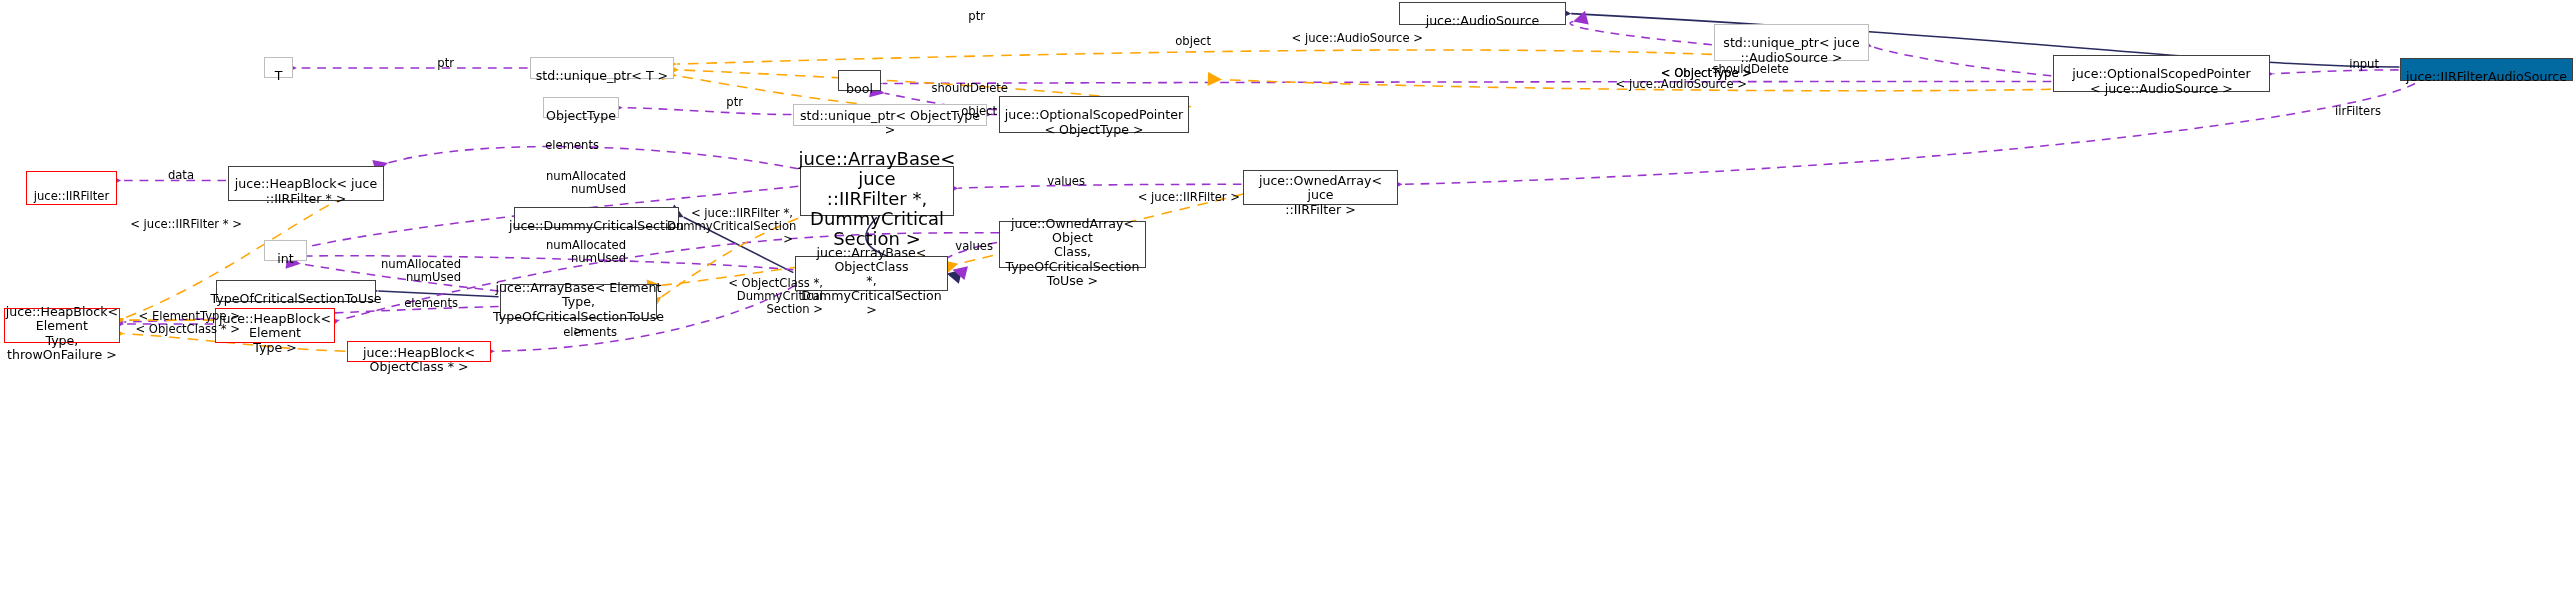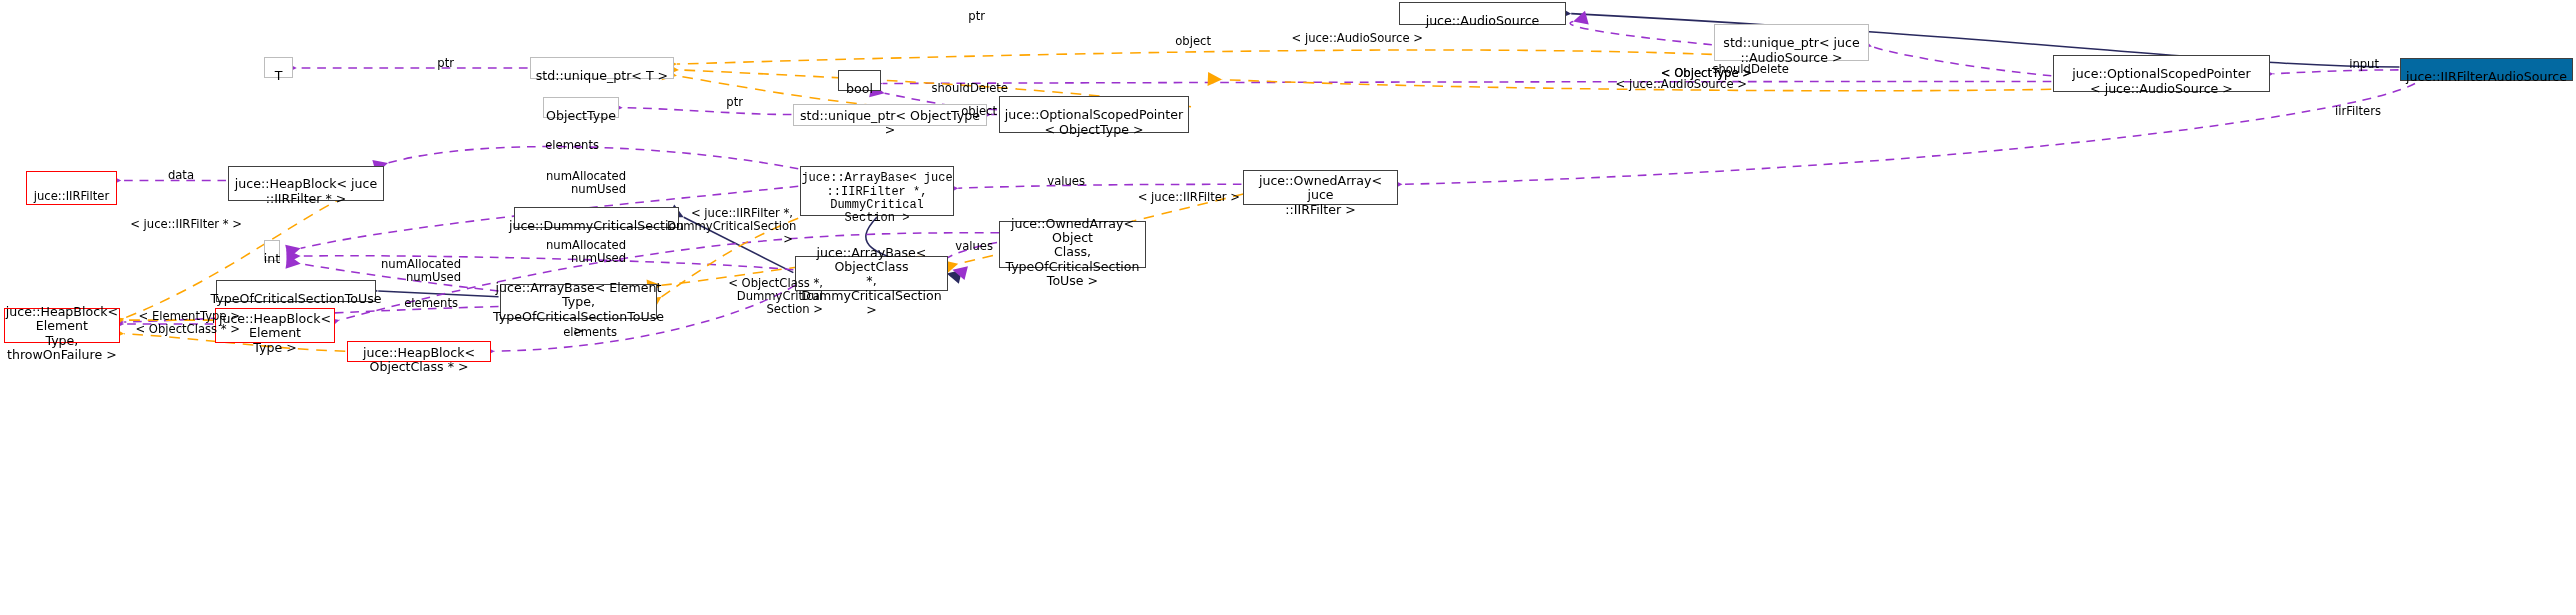--- a/index.html
+++ b/index.html
@@ -112,38 +112,38 @@
         <span>juce::OptionalScopedPointer
 &lt; ObjectType &gt;</span>
       </div>
       <div class="node n-red" style="left: 26px; top: 171px; width: 91px; height: 34px; font-size: 11.6px;">
         <span>juce::IIRFilter</span>
       </div>
       <div class="node n-solid" style="left: 228px; top: 166px; width: 156px; height: 35px; font-size: 12.6px;">
         <span>juce::HeapBlock&lt; juce
 ::IIRFilter * &gt;</span>
       </div>
-      <div class="node n-solid" style="left: 800px; top: 166px; width: 154px; height: 50px; font-size: 12px; font-family: Liberation Mono, monospace;">
+      <div class="node n-solid" style="left: 800px; top: 166px; width: 154px; height: 50px; font-size: 18px;">
         <span>juce::ArrayBase&lt; juce
 ::IIRFilter *, DummyCritical
 Section &gt;</span>
       </div>
       <div class="node n-solid" style="left: 1243px; top: 170px; width: 155px; height: 35px; font-size: 12.6px;">
         <span>juce::OwnedArray&lt; juce
 ::IIRFilter &gt;</span>
       </div>
       <div class="node n-solid" style="left: 514px; top: 207px; width: 165px; height: 21.3px; font-size: 12.6px;">
         <span>juce::DummyCriticalSection</span>
       </div>
       <div class="node n-solid" style="left: 999px; top: 221px; width: 147px; height: 47px; font-size: 12.6px;">
         <span>juce::OwnedArray&lt; Object
 Class, TypeOfCriticalSection
 ToUse &gt;</span>
       </div>
-      <div class="node n-plain" style="left: 264px; top: 240px; width: 16px; height: 21.3px; font-size: 12.6px;">
+      <div class="node n-plain" style="left: 264px; top: 240px; width: 43px; height: 21.3px; font-size: 12.6px;">
         <span>int</span>
       </div>
       <div class="node n-solid" style="left: 795px; top: 256px; width: 153px; height: 35px; font-size: 12.6px;">
         <span>juce::ArrayBase&lt; ObjectClass
 *, DummyCriticalSection &gt;</span>
       </div>
       <div class="node n-solid" style="left: 216px; top: 280px; width: 160px; height: 22px; font-size: 12.6px;">
         <span>TypeOfCriticalSectionToUse</span>
       </div>
       <div class="node n-solid" style="left: 500px; top: 284px; width: 157px; height: 35px; font-size: 12.6px;">

